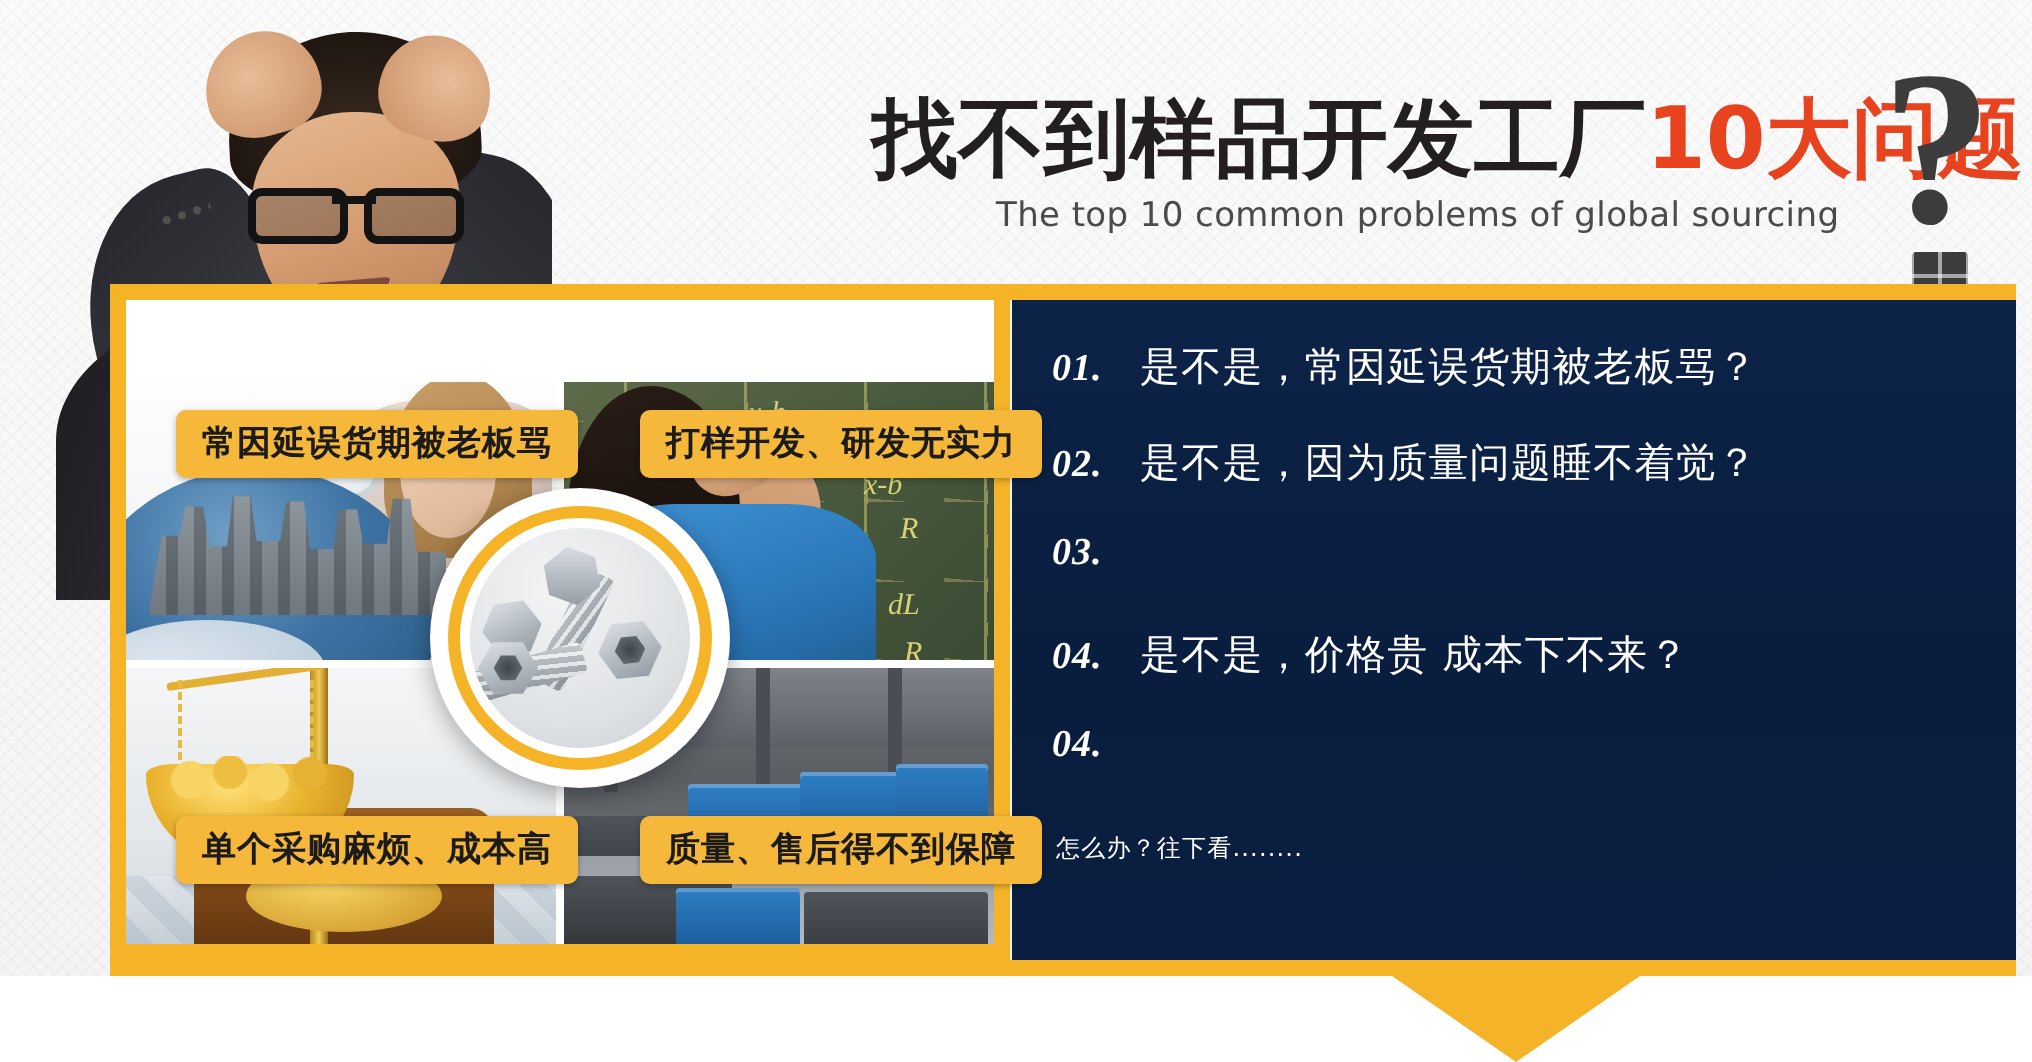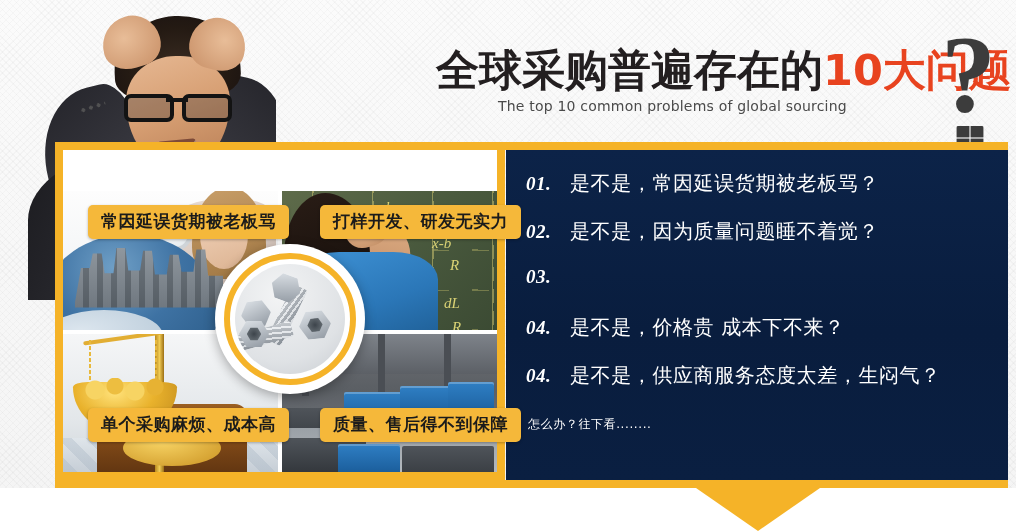--- a/index.html
+++ b/index.html
@@ -107,21 +107,21 @@
   .title-wrap { position:absolute; left:436px; top:42px; width:580px; height:92px; }
   .title-cn {
     position:absolute; left:0; top:0;
     font-size:43px; font-weight:bold; letter-spacing:0px;
     line-height:56px; color:#231f20; white-space:nowrap;
     text-shadow: 0 1px 0 rgba(255,255,255,.6);
   }
   .title-cn .hl { color:#e8431f; }
   .title-en {
     position:absolute; left:62px; top:56px;
-    font-size:14px; color:#4a4a4a; letter-spacing:.2px; white-space:nowrap;
+    font-size:17px; color:#4a4a4a; letter-spacing:.2px; white-space:nowrap;
   }
   .qmark {
     position:absolute; left:505px; top:-20px;
     font-size:110px; line-height:104px; font-weight:bold;
     color:#3c3c3c; font-family:"Liberation Serif", serif;
     background-image: repeating-linear-gradient(0deg, rgba(255,255,255,.30) 0 1px, rgba(0,0,0,0) 1px 3px);
     -webkit-background-clip: text; background-clip: text;
   }
   .qdot {
     position:absolute; left:520px; top:84px; width:28px; height:26px;
@@ -411,21 +411,21 @@
     <div class="face"></div>
     <div class="glasses"></div>
     <div class="glassbridge"></div>
     <div class="mouth"></div>
     <div class="handL"></div>
     <div class="handR"></div>
     <div class="cuffbtn"></div>
   </div>
 
   <div class="title-wrap">
-    <div class="title-cn"><span>全球采购普遍存在的</span><span class="hl">10大问题</span></div>
+    <div class="title-cn"><span>找不到样品开发工厂</span><span class="hl">10大问题</span></div>
     <div class="title-en">The top 10 common problems of global sourcing</div>
     <div class="qmark">?</div>
     <div class="qdot"></div>
   </div>
 
   <div class="rail"></div>
 
   <div class="collage">
     <div class="cells">
 
@@ -520,21 +520,20 @@
       </div>
       <div class="qrow">
         <span class="qnum">03.</span>
       </div>
       <div class="qrow">
         <span class="qnum">04.</span>
         <span class="qtxt">是不是，价格贵 成本下不来？</span>
       </div>
       <div class="qrow">
         <span class="qnum">04.</span>
-        <span class="qtxt">是不是，供应商服务态度太差，生闷气？</span>
       </div>
 
       <div class="qfoot">怎么办？往下看........</div>
     </div>
   </div>
 
   <div class="botrail"></div>
   <div class="arrow"></div>
 
 </div>

